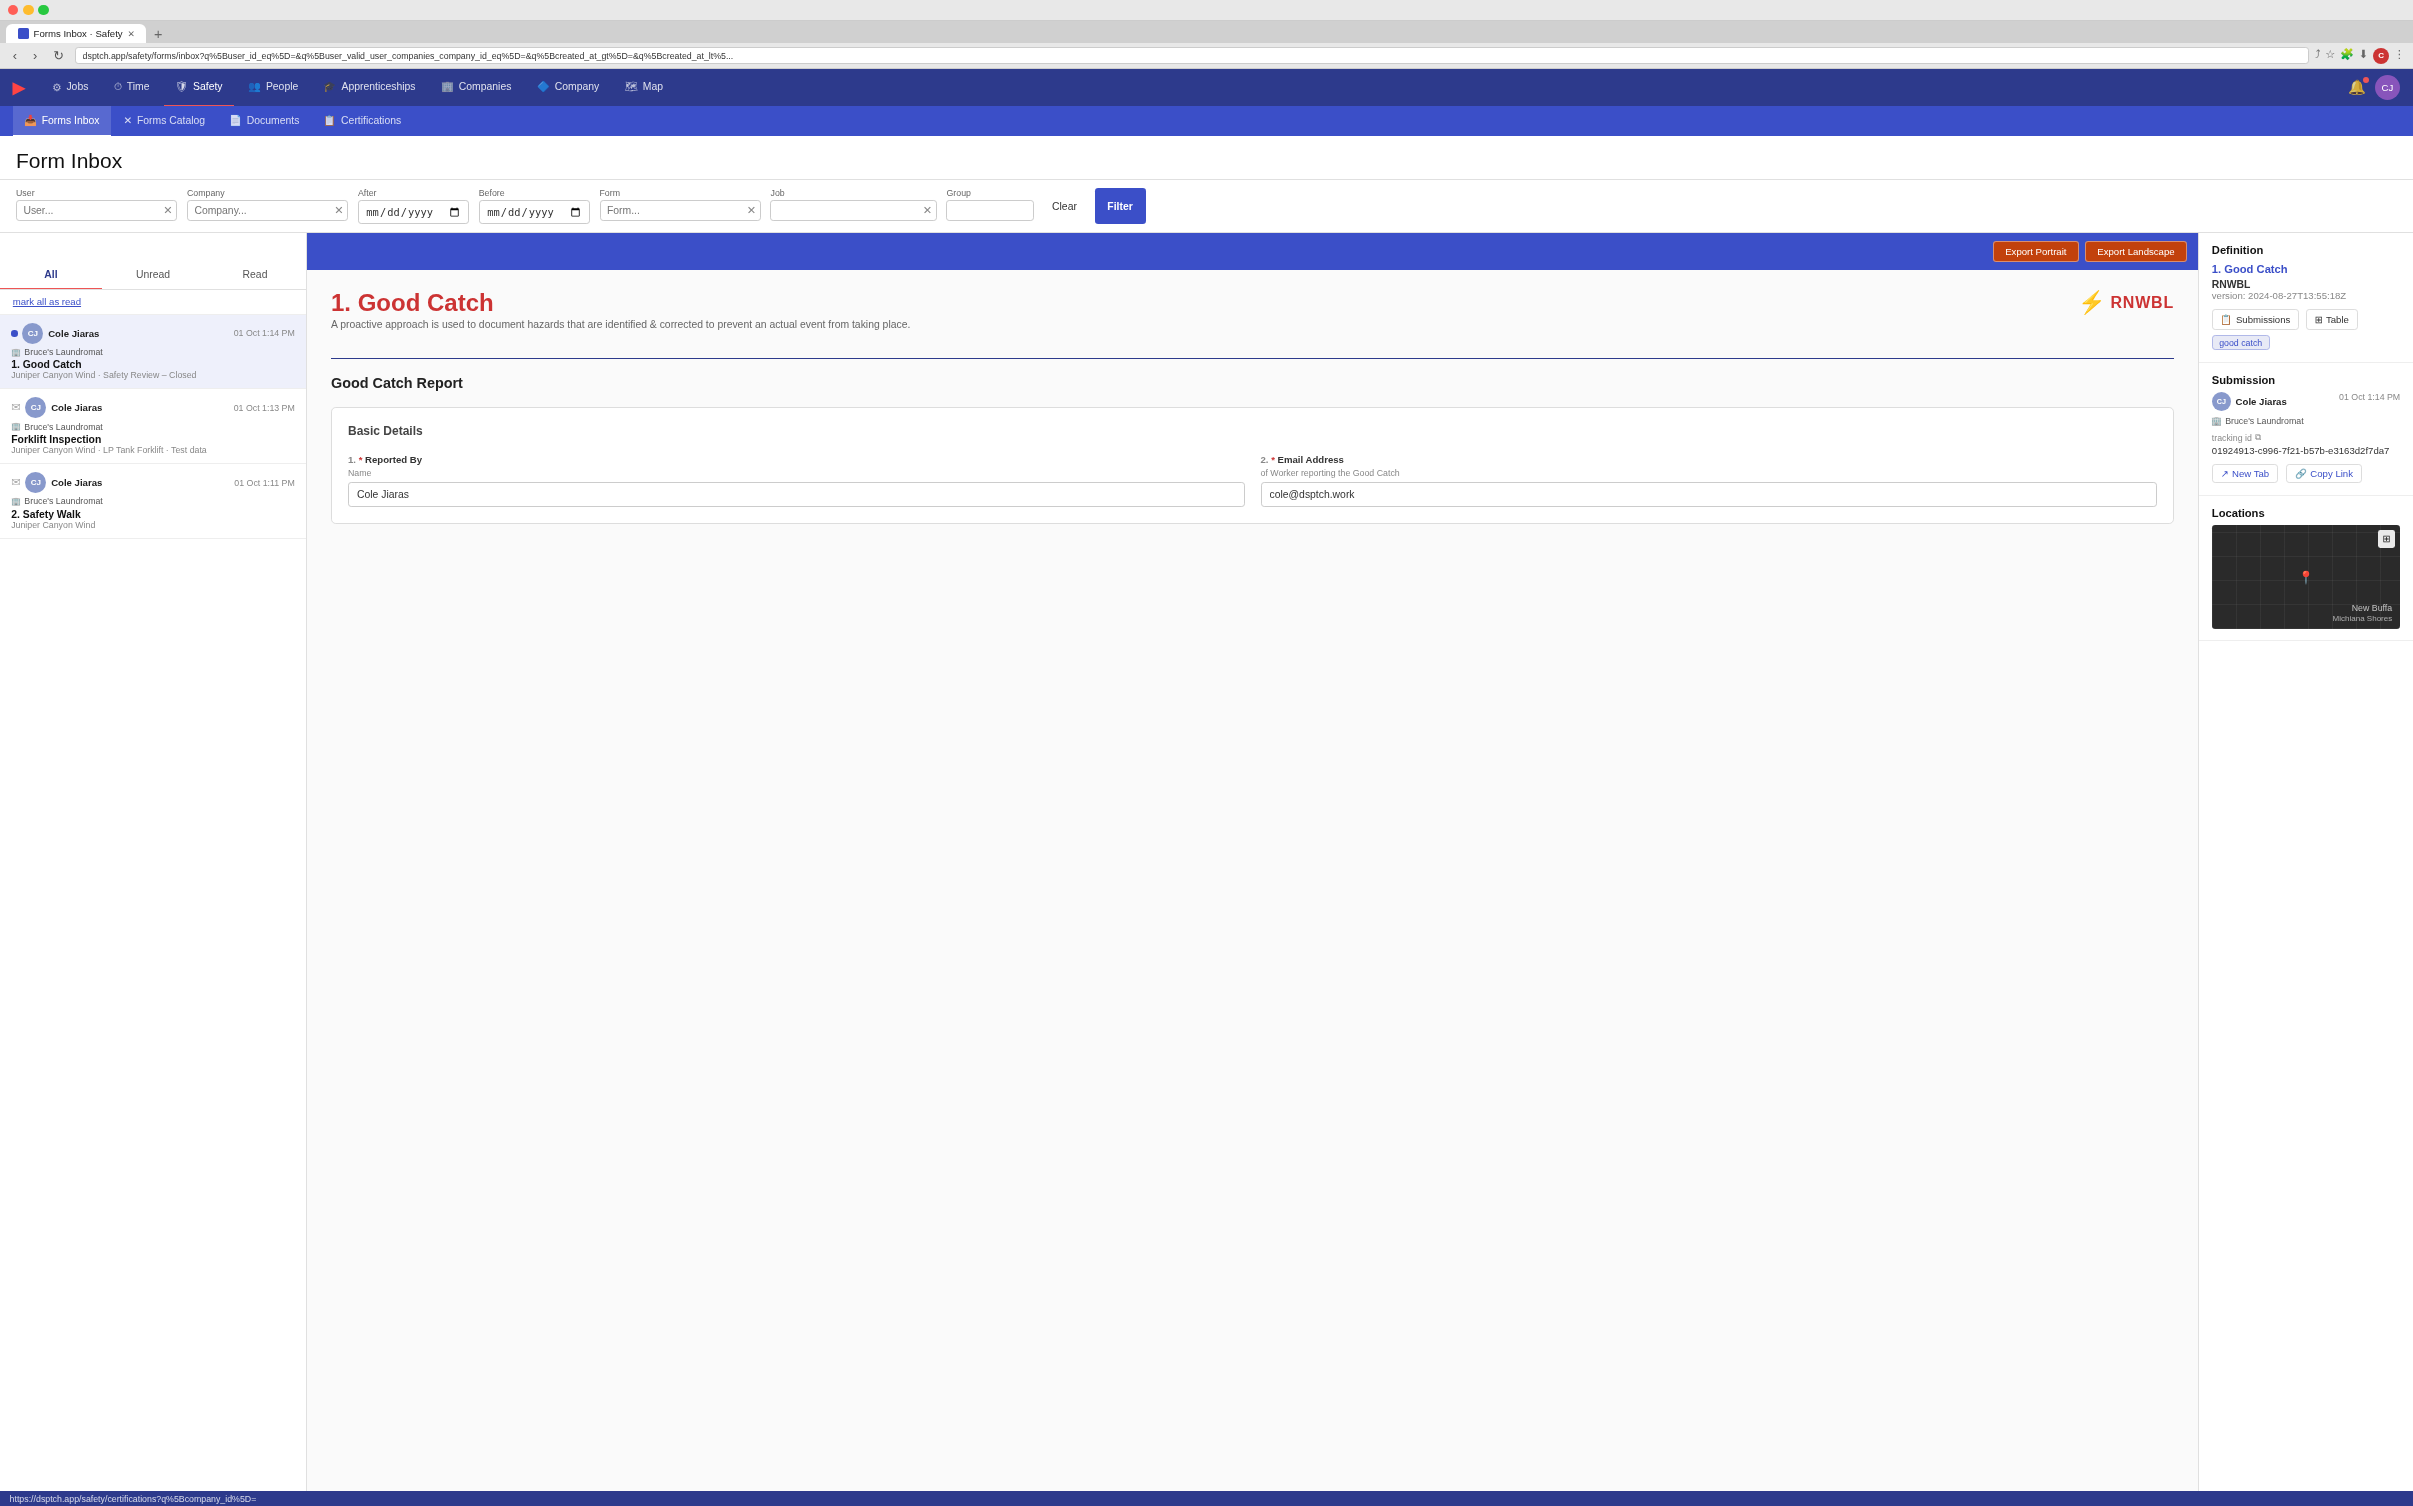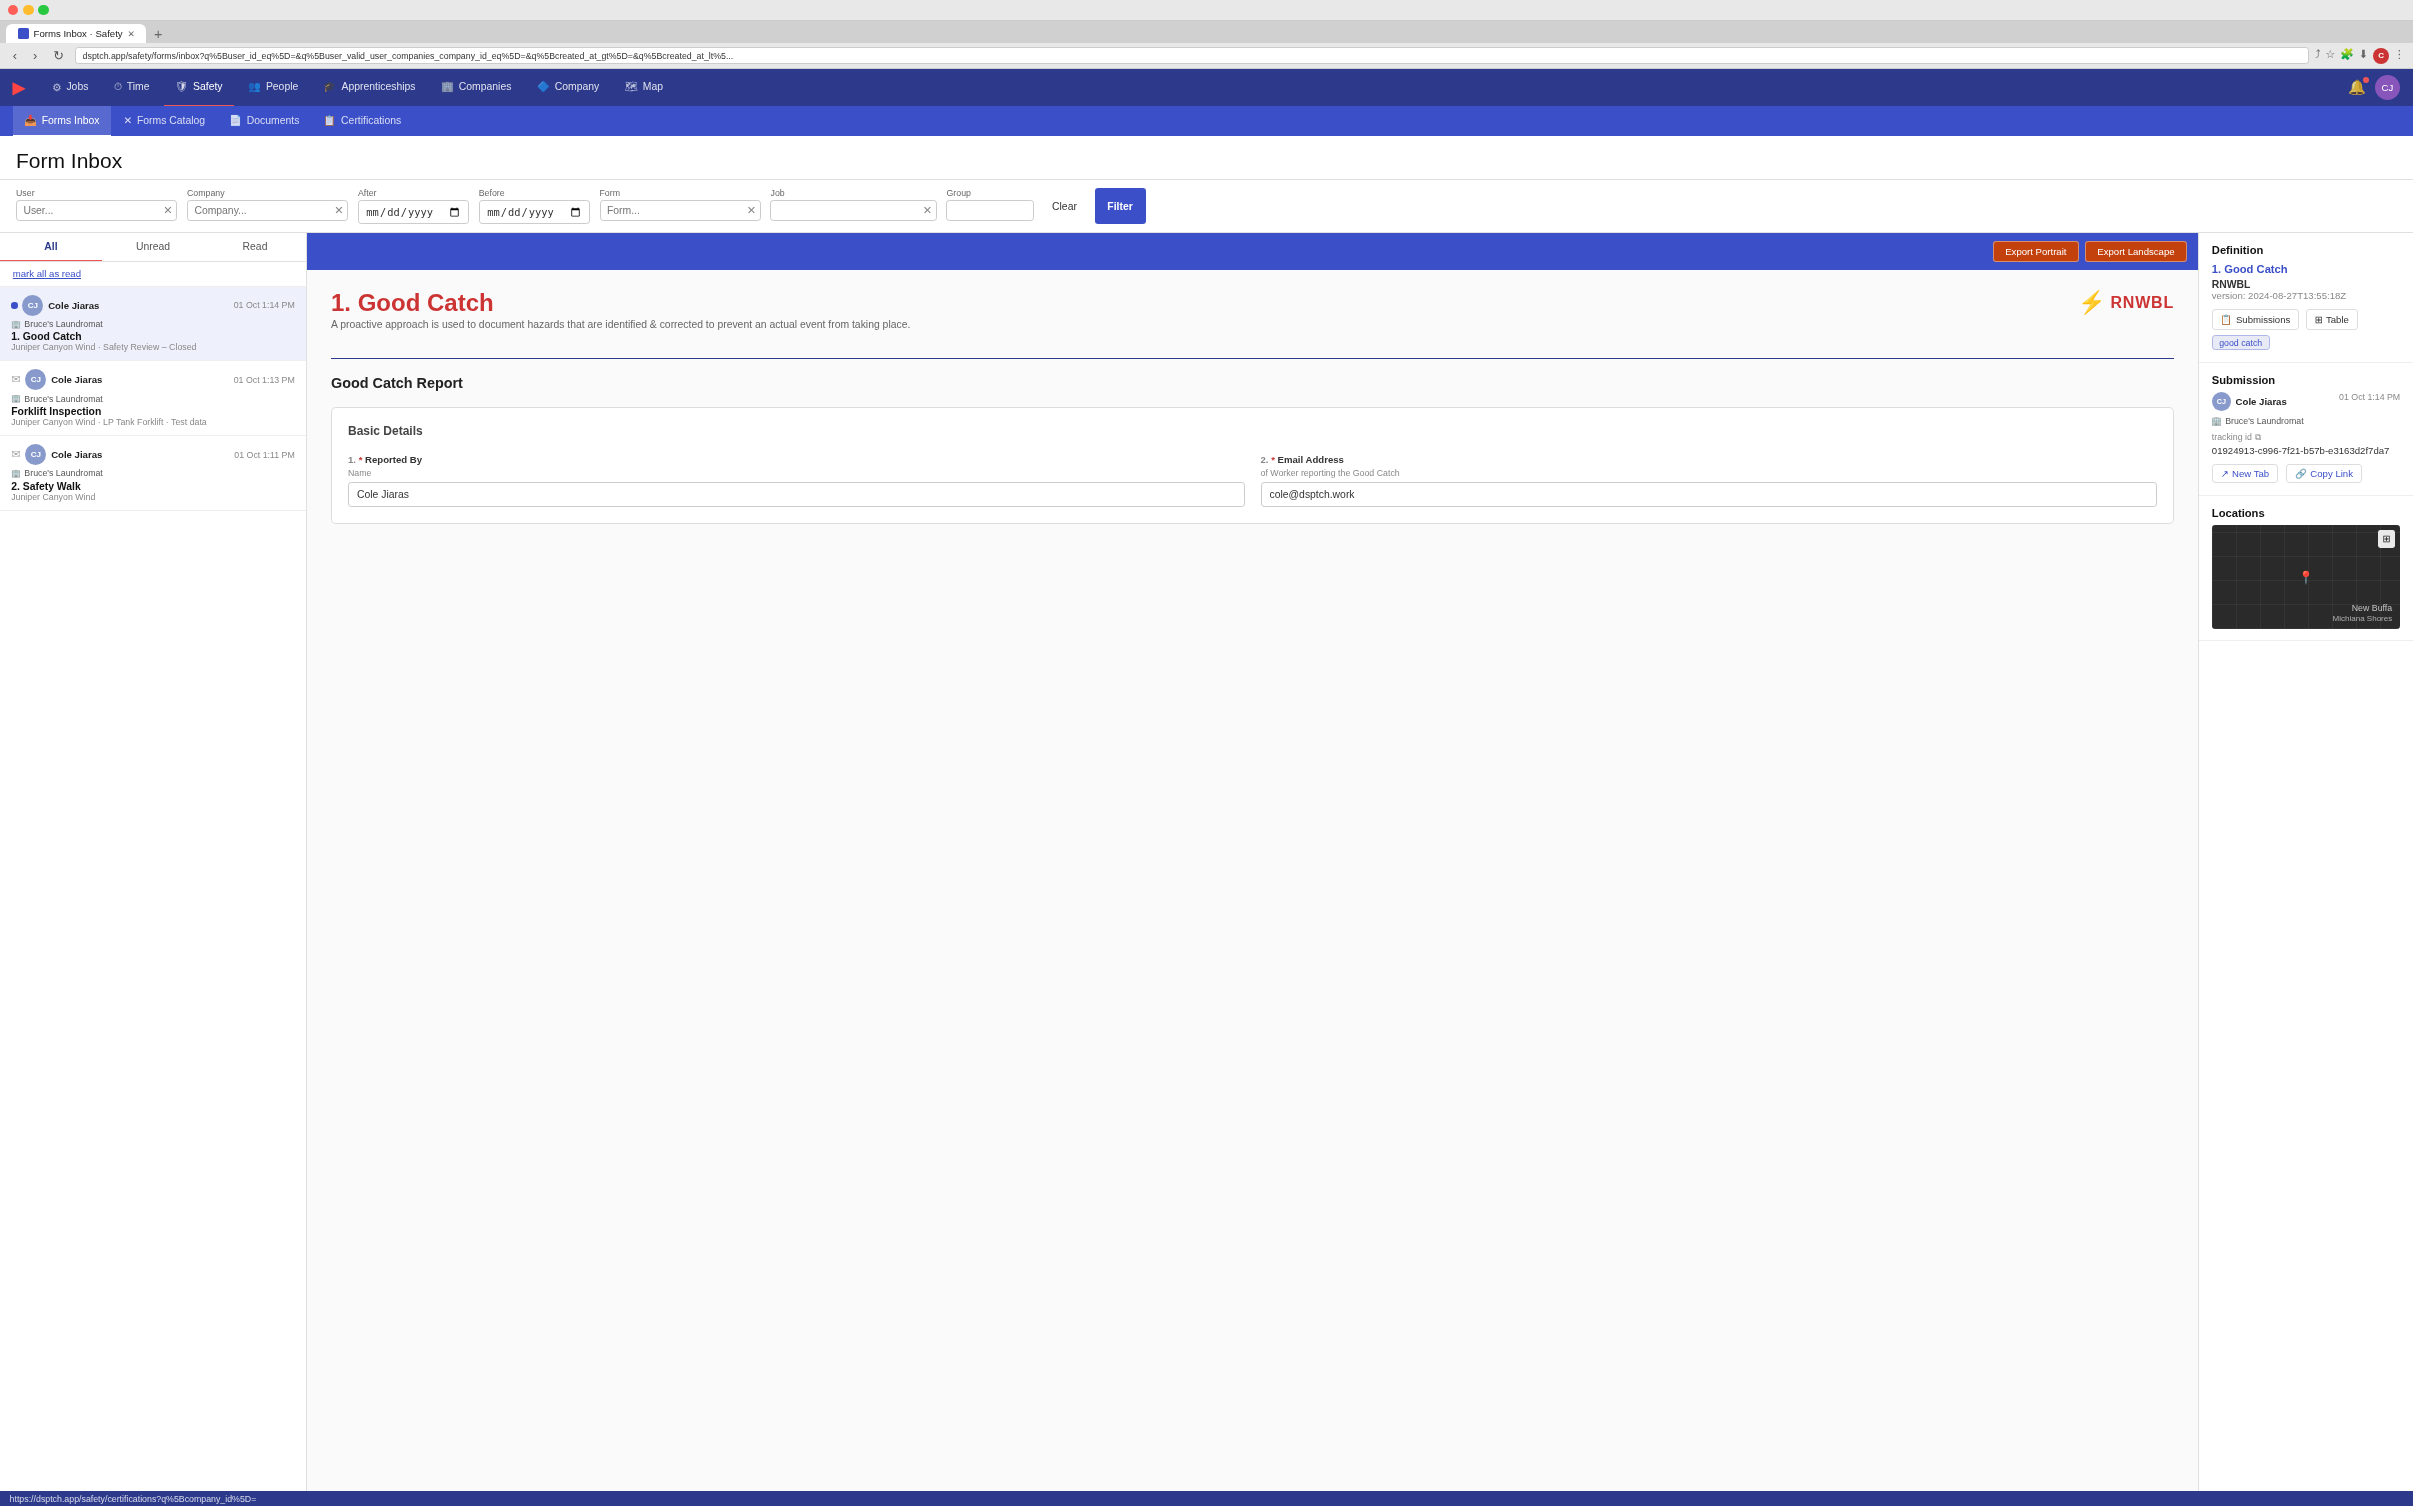--- a/index.html
+++ b/index.html
@@ -55,21 +55,21 @@
     .filter-select { border: 0.8px solid #ccc; border-radius: 3.2px; padding: 4px 19px 4px 6.4px; font-size: 10.4px; min-width: 88px; background: white; color: #333; appearance: none; }
     .filter-btn-clear { background: none; border: none; font-size: 10.4px; color: #333; cursor: pointer; padding: 4.8px 8px; }
     .filter-btn-apply { background: #3b4fc8; color: white; border: none; border-radius: 3.2px; padding: 4.8px 12.8px; font-size: 10.4px; font-weight: 600; cursor: pointer; }
 
     
     .main-layout { display: flex; height: calc(100vh - 192px); min-height: 399px; }
 
     
     .left-panel { width: 307px; background: white; border-right: 0.8px solid #e0e0e0; display: flex; flex-direction: column; flex-shrink: 0; }
     .tabs-row { display: flex; border-bottom: 0.8px solid #e0e0e0; }
-    .tab-btn { flex: 1; padding: 8px; text-align: center; font-size: 10.4px; color: #555; cursor: pointer; border-bottom: 1.6px solid transparent; background: none; border-top: none; border-left: none; border-right: none; }
+    .tab-btn { flex: 1; padding: 8px; text-align: center; font-size: 10.4px; color: #555; cursor: pointer; border-bottom: 1.6px solid transparent; background: none; border-top: none; border-left: none; border-right: none; margin-top: 28px; }
     .tab-btn.active { color: #2d3a8c; border-bottom-color: #e55; font-weight: 600; }
     .mark-read-bar { padding: 6.4px 12.8px; border-bottom: 0.8px solid #eee; }
     .mark-read-link { color: #3b4fc8; font-size: 9.6px; cursor: pointer; text-decoration: underline; }
     .inbox-list { flex: 1; overflow-y: auto; }
     .inbox-item { padding: 8px 11.2px; border-bottom: 0.8px solid #eee; cursor: pointer; }
     .inbox-item.selected { background: #eef0fb; }
     .inbox-item-header { display: flex; align-items: center; justify-content: space-between; margin-bottom: 3.2px; }
     .inbox-item-user { display: flex; align-items: center; gap: 4.8px; }
     .inbox-avatar { width: 21px; height: 21px; border-radius: 50%; background: #8899cc; display: flex; align-items: center; justify-content: center; color: white; font-size: 8px; font-weight: bold; flex-shrink: 0; }
     .inbox-username { font-size: 9.6px; font-weight: 600; color: #222; }
@@ -114,21 +114,21 @@
     .def-version { font-size: 9.6px; color: #888; }
     .def-btns { display: flex; gap: 6.4px; margin-top: 8px; }
     .def-btn { display: flex; align-items: center; gap: 3.2px; background: white; border: 0.8px solid #ddd; border-radius: 3.2px; padding: 4px 8px; font-size: 9.6px; cursor: pointer; color: #333; }
     .tag { display: inline-block; background: #e8eaf6; border: 0.8px solid #b0b8e8; border-radius: 3.2px; padding: 1.6px 6.4px; font-size: 8.8px; color: #3b4fc8; margin-top: 4.8px; }
     .submission-header { display: flex; justify-content: space-between; align-items: flex-start; margin-bottom: 4.8px; }
     .submission-user { display: flex; align-items: center; gap: 4.8px; }
     .sub-avatar { width: 19px; height: 19px; border-radius: 50%; background: #8899cc; display: flex; align-items: center; justify-content: center; color: white; font-size: 7.2px; font-weight: bold; }
     .sub-username { font-size: 9.6px; font-weight: 600; }
     .sub-time { font-size: 8.8px; color: #888; }
     .sub-company { font-size: 8.8px; color: #555; display: flex; align-items: center; gap: 2.4px; margin-top: 1.6px; }
-    .tracking-label { font-size: 8.8px; color: #888; margin-top: 6.4px; display: flex; gap: 3.2px; }
+    .tracking-label { font-size: 8.8px; color: #888; margin-top: 6.4px; display: flex; align-items: center; gap: 3.2px; }
     .tracking-id { font-size: 9.6px; color: #333; word-break: break-all; margin-top: 1.6px; }
     .action-links { display: flex; gap: 8px; margin-top: 8px; }
     .action-link { display: flex; align-items: center; gap: 3.2px; color: #3b4fc8; font-size: 9.6px; cursor: pointer; text-decoration: none; border: 0.8px solid #ddd; border-radius: 3.2px; padding: 3.2px 8px; }
     .locations-title { font-size: 11.2px; font-weight: 700; color: #111; }
     .map-placeholder { background: #2a2a2a; border-radius: 3.2px; height: 104px; position: relative; margin-top: 6.4px; display: flex; align-items: center; justify-content: center; overflow: hidden; }
     .map-grid { position: absolute; inset: 0; background: repeating-linear-gradient(0deg, rgba(255,255,255,0.05) 0px, rgba(255,255,255,0.05) 0.8px, transparent 0.8px, transparent 24px), repeating-linear-gradient(90deg, rgba(255,255,255,0.05) 0px, rgba(255,255,255,0.05) 0.8px, transparent 0.8px, transparent 24px); }
     .map-expand { position: absolute; top: 4.8px; right: 4.8px; background: rgba(255,255,255,0.9); border-radius: 2.4px; width: 17.6px; height: 17.6px; display: flex; align-items: center; justify-content: center; font-size: 9.6px; cursor: pointer; }
     .map-label { color: rgba(255,255,255,0.7); font-size: 8.8px; position: absolute; bottom: 16px; right: 8px; text-align: right; }
     .map-label2 { color: rgba(255,255,255,0.6); font-size: 8px; position: absolute; bottom: 6.4px; right: 8px; text-align: right; }
     .map-pin { color: white; font-size: 12.8px; }

